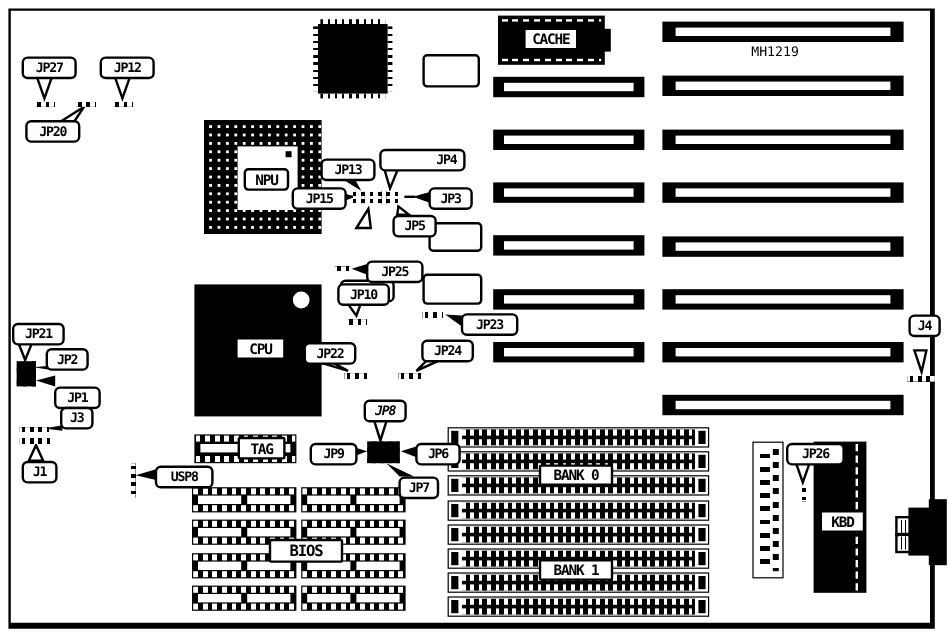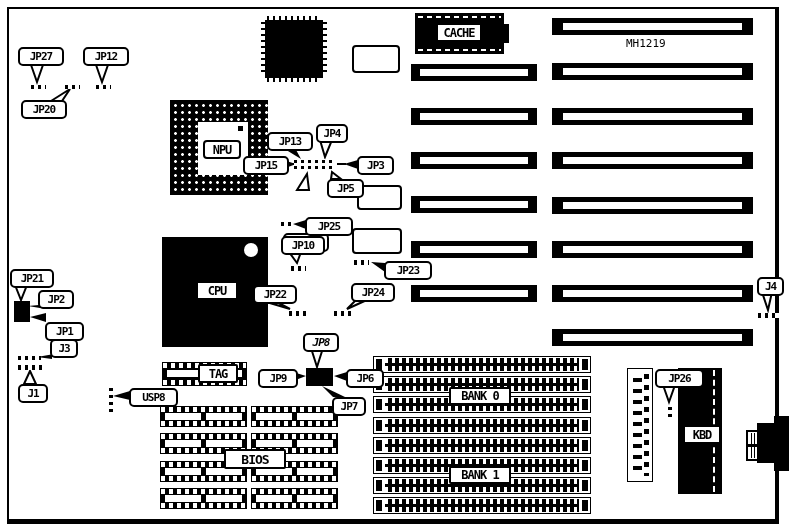--- a/index.html
+++ b/index.html
@@ -284,35 +284,35 @@
     <g stroke="#000000" stroke-width="2">
       <line x1="284" y1="164" x2="294" y2="164"></line>
       <line x1="337" y1="164" x2="346" y2="164"></line>
     </g>
   </svg>
 
   <div class="co" style="left:18px;top:47px;width:42px;">JP27</div>
   <div class="co" style="left:83px;top:47px;width:42px;">JP12</div>
   <div class="co" style="left:21px;top:100px;width:42px;">JP20</div>
   <div class="co" style="left:267px;top:132px;width:42px;">JP13</div>
-  <div class="co" style="left:316px;top:124px;width:28px;">JP4</div>
+  <div class="co" style="left:316px;top:124px;width:28px;padding-left:40px;">JP4</div>
   <div class="co" style="left:243px;top:156px;width:42px;">JP15</div>
   <div class="co" style="left:357px;top:156px;width:33px;">JP3</div>
   <div class="co" style="left:327px;top:179px;width:33px;">JP5</div>
   <div class="co" style="left:283px;top:190px;width:42px;margin-top:43px;">JP14</div>
   <div class="co" style="left:305px;top:217px;width:44px;">JP25</div>
   <div class="co" style="left:281px;top:236px;width:40px;">JP10</div>
   <div class="co" style="left:384px;top:261px;width:44px;">JP23</div>
   <div class="co" style="left:253px;top:285px;width:40px;">JP22</div>
   <div class="co" style="left:351px;top:283px;width:40px;">JP24</div>
   <div class="co" style="left:303px;top:333px;width:32px;font-style:italic;">JP8</div>
   <div class="co" style="left:258px;top:369px;width:36px;">JP9</div>
   <div class="co" style="left:346px;top:369px;width:34px;">JP6</div>
   <div class="co" style="left:332px;top:397px;width:30px;">JP7</div>
   <div class="co" style="left:10px;top:269px;width:40px;">JP21</div>
   <div class="co" style="left:38px;top:290px;width:32px;">JP2</div>
   <div class="co" style="left:45px;top:322px;width:35px;">JP1</div>
   <div class="co" style="left:50px;top:339px;width:24px;">J3</div>
   <div class="co" style="left:18px;top:384px;width:26px;">J1</div>
   <div class="co" style="left:129px;top:388px;width:45px;">USP8</div>
-  <div class="co" style="left:757px;top:277px;width:23px;">J4</div>
+  <div class="co" style="left:757px;top:262px;width:23px;">J4</div>
   <div class="co" style="left:655px;top:369px;width:45px;">JP26</div>
 </div>
 
 </body></html>

